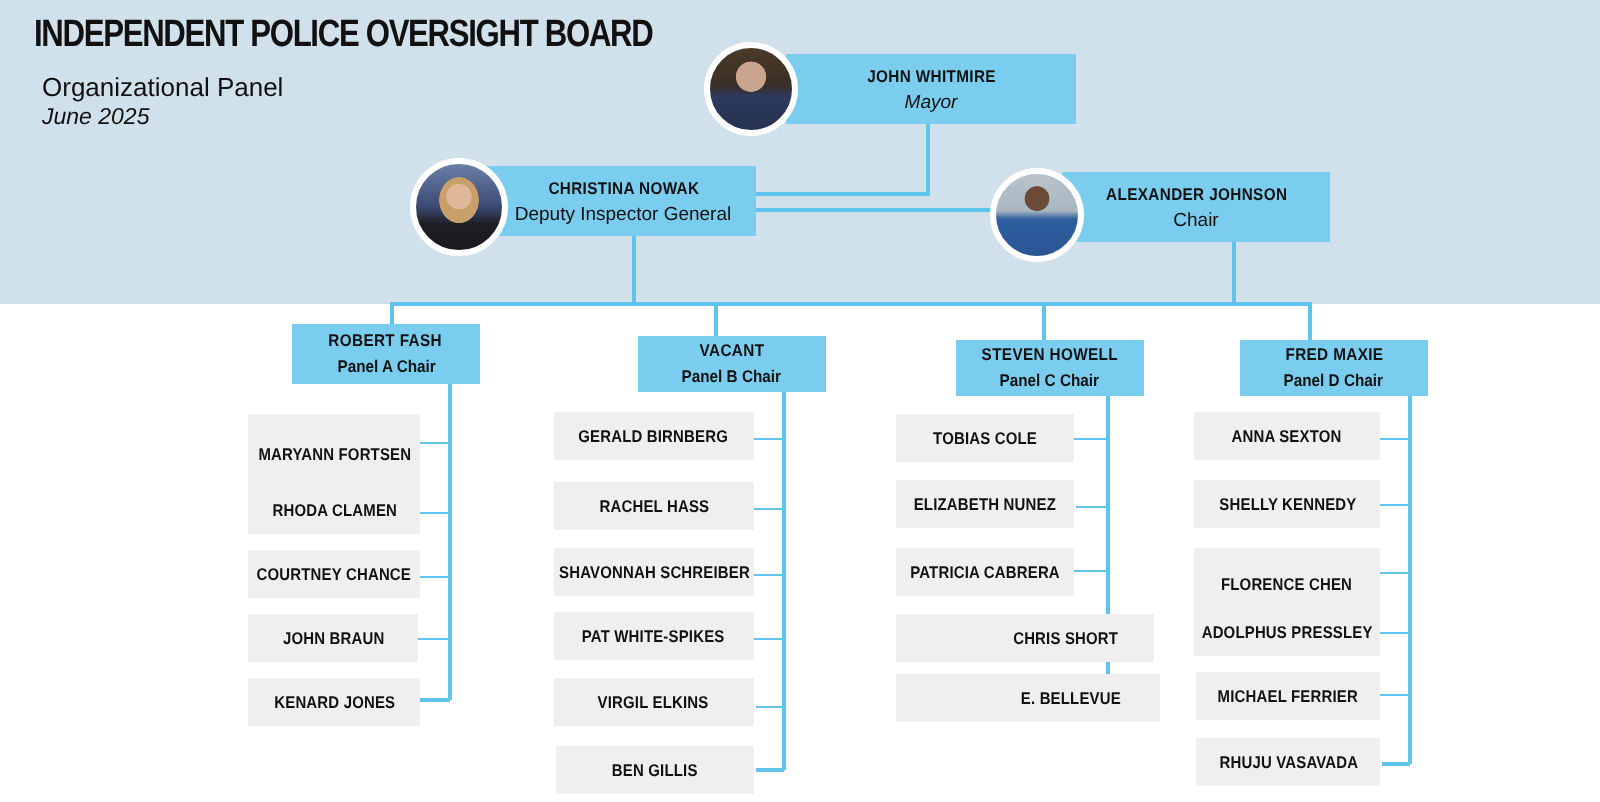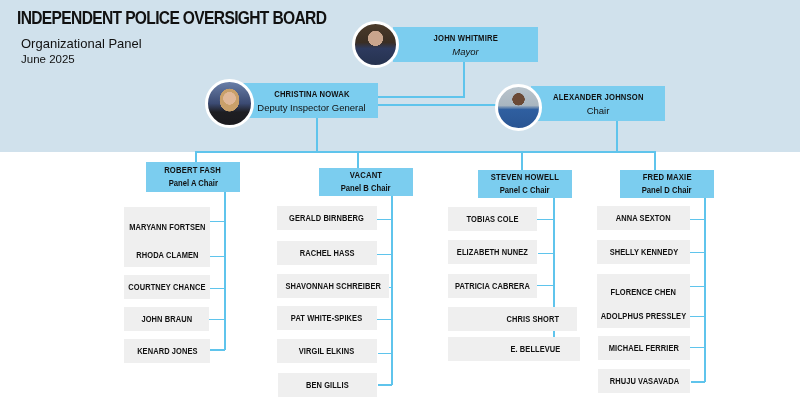--- a/index.html
+++ b/index.html
@@ -1,20 +1,20 @@
 <!DOCTYPE html>
 <html><head>
 <meta charset="utf-8">
 <style>
   html, body { margin:0; padding:0; }
   body { width:800px; height:401px; position:relative; overflow:hidden; background:#ffffff; font-family:"Liberation Sans", "DejaVu Sans", sans-serif; }
   .band { position:absolute; left:0; top:0; width:800px; height:152px; background:#d0e1ec; }
   .title { position:absolute; left:17px; top:7px; font-family:"Liberation Sans", sans-serif; font-weight:bold; font-size:19px; letter-spacing:-0.8px; color:#111; transform:scaleX(0.82); transform-origin:left top; white-space:nowrap; }
   .subtitle { position:absolute; left:21px; top:36px; font-size:13px; color:#111; }
-  .date { position:absolute; left:21px; top:53px; font-size:11.5px; color:#111; }
+  .date { position:absolute; left:21px; top:53px; font-size:11.5px; color:#111;font-style:italic; }
   .box { position:absolute; background:#7bcdef; color:#111; text-align:center; display:flex; flex-direction:column; justify-content:center; align-items:center; line-height:13px; }
   .box .nm { font-weight:bold; font-size:8.5px; letter-spacing:0.2px; transform:scaleX(0.9); }
   .box .rl { font-size:9.5px; }
   .box .rl.it { font-style:italic; }
   .box.chair .rl { font-weight:bold; font-size:8.5px; transform:scaleX(0.9); }
   .avatar { position:absolute; border-radius:50%; border:3px solid #ffffff; overflow:hidden; box-sizing:border-box; }
   .line { position:absolute; background:#5fc4ec; }
   .member { position:absolute; background:#efefef; color:#111; font-weight:bold; font-size:8.5px; display:flex; align-items:center; justify-content:center; white-space:nowrap; letter-spacing:0.1px; }
   .member span { display:inline-block; transform:scaleX(0.88); }
 </style>
@@ -92,21 +92,21 @@
 <div class="line" style="left:377px; top:287px; width:15px; height:1px;"></div>
 <div class="line" style="left:377px; top:319px; width:15px; height:1px;"></div>
 <div class="line" style="left:378px; top:353px; width:14px; height:1px;"></div>
 <div class="line" style="left:378px; top:384px; width:14px; height:2px;"></div>
 <div class="member" style="left:277px; top:206px; width:100px; height:24px;">
     <span>GERALD BIRNBERG</span>
   </div>
 <div class="member" style="left:277px; top:241px; width:100px; height:24px;">
     <span>RACHEL HASS</span>
   </div>
-<div class="member" style="left:277px; top:274px; width:112px; height:24px;">
+<div class="member" style="left:277px; top:274px; width:100px; height:24px;">
     <span>SHAVONNAH SCHREIBER</span>
   </div>
 <div class="member" style="left:277px; top:306px; width:100px; height:24px;">
     <span>PAT WHITE-SPIKES</span>
   </div>
 <div class="member" style="left:277px; top:339px; width:100px; height:24px;">
     <span>VIRGIL ELKINS</span>
   </div>
 <div class="member" style="left:278px; top:373px; width:99px; height:24px;">
     <span>BEN GILLIS</span>

